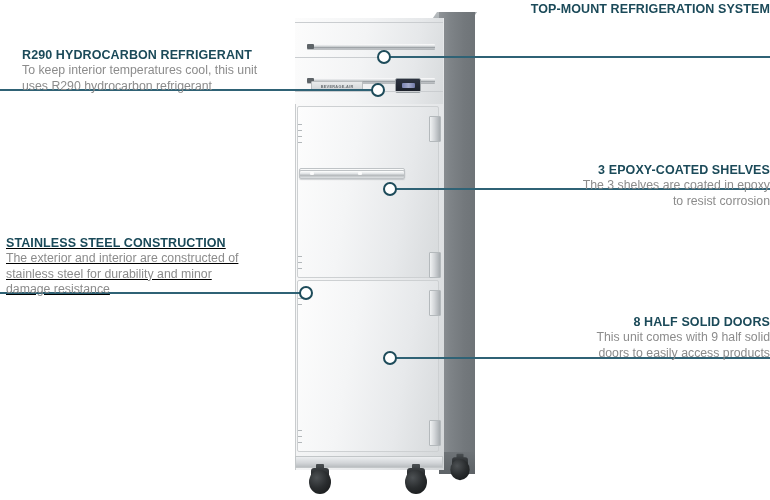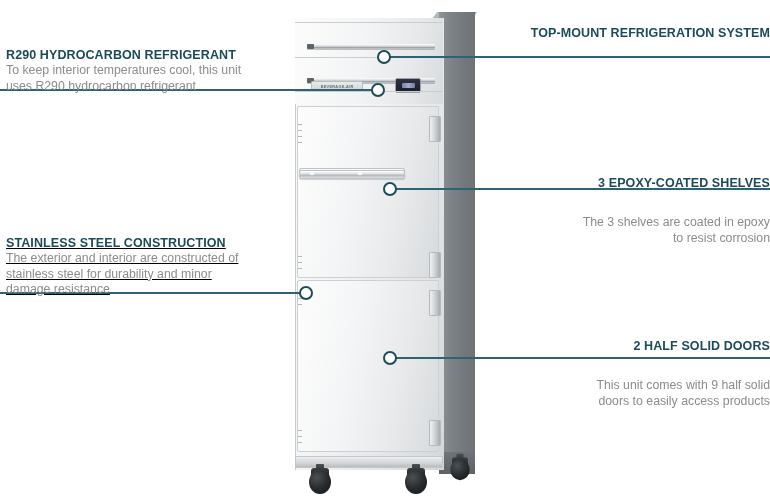--- a/index.html
+++ b/index.html
@@ -13,21 +13,21 @@
   
   .callout{position:absolute;}
   .callout .title{
     font-size:12.5px;font-weight:bold;color:#1b4a59;
     letter-spacing:.1px;line-height:15px;white-space:nowrap;
   }
   .callout .desc{
     font-size:12.3px;color:#8c8c8c;line-height:15.5px;font-weight:400;
   }
   .callout.left .title,.callout.left .desc{text-align:left;}
-  .callout.right .title,.callout.right .desc{text-align:right;margin-top:24px;}
+  .callout.right .title,.callout.right .desc{text-align:right;}
 
   
   .leader{position:absolute;height:2px;background:#2f6275;}
   .dot{
     position:absolute;width:14px;height:14px;border-radius:50%;
     background:#ffffff;border:2px solid #1d4b5a;box-sizing:border-box;
     z-index:6;
   }
 
   
@@ -239,33 +239,33 @@
   <div class="leader" style="left:0px;top:292px;width:306px;"></div>
   <div class="dot" style="left:299px;top:286px;"></div>
 
   <div class="leader" style="left:390px;top:357px;width:380px;"></div>
   <div class="dot" style="left:383px;top:351px;"></div>
 
   <div class="callout right" style="left:520px;top:2px;width:250px;">
     <div class="title">TOP-MOUNT REFRIGERATION SYSTEM</div>
   </div>
 
-  <div class="callout left" style="left:6px;top:48px;width:260px;">
+  <div class="callout left" style="left:22px;top:48px;width:260px;">
     <div class="title">R290 HYDROCARBON REFRIGERANT</div>
     <div class="desc">To keep interior temperatures cool, this unit uses R290 hydrocarbon refrigerant</div>
   </div>
 
-  <div class="callout right" style="left:570px;top:152px;width:200px;">
+  <div class="callout right" style="left:570px;top:163px;width:200px;">
     <div class="title">3 EPOXY-COATED SHELVES</div>
     <div class="desc">The 3 shelves are coated in epoxy to resist corrosion</div>
   </div>
 
   <div class="callout left" style="left:6px;top:236px;width:248px;text-decoration:underline;">
     <div class="title">STAINLESS STEEL CONSTRUCTION</div>
     <div class="desc">The exterior and interior are constructed of stainless steel for durability and minor damage resistance</div>
   </div>
 
   <div class="callout right" style="left:570px;top:315px;width:200px;">
-    <div class="title">2 HALF SOLID DOORS</div>
+    <div class="title">8 HALF SOLID DOORS</div>
     <div class="desc">This unit comes with 9 half solid doors to easily access products</div>
   </div>
 
 </div>
 
 </body></html>

